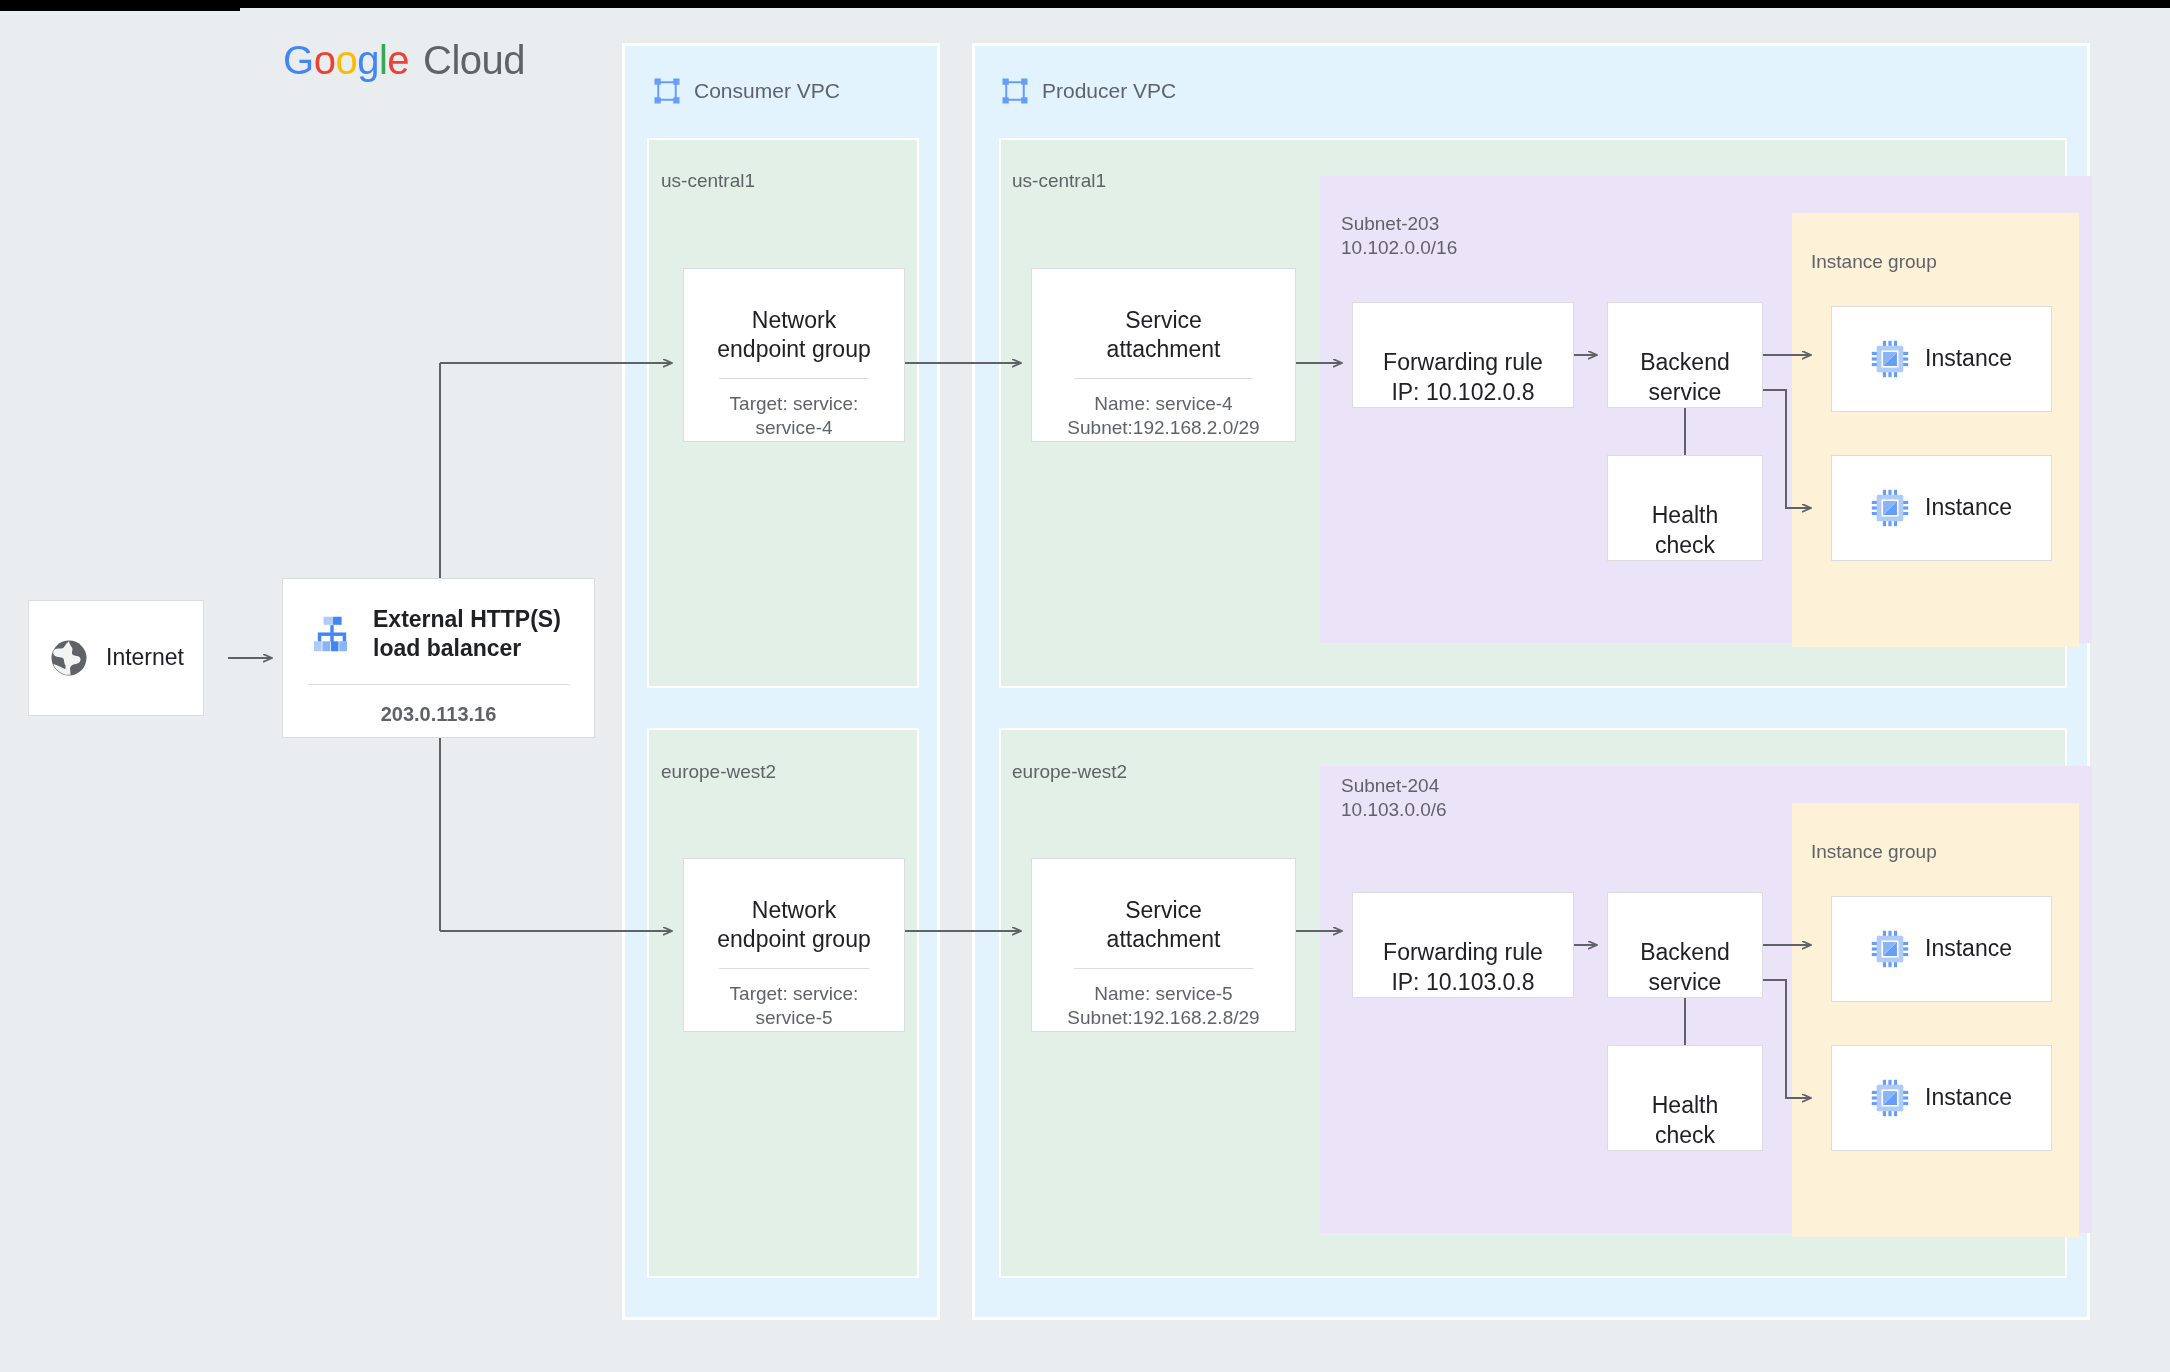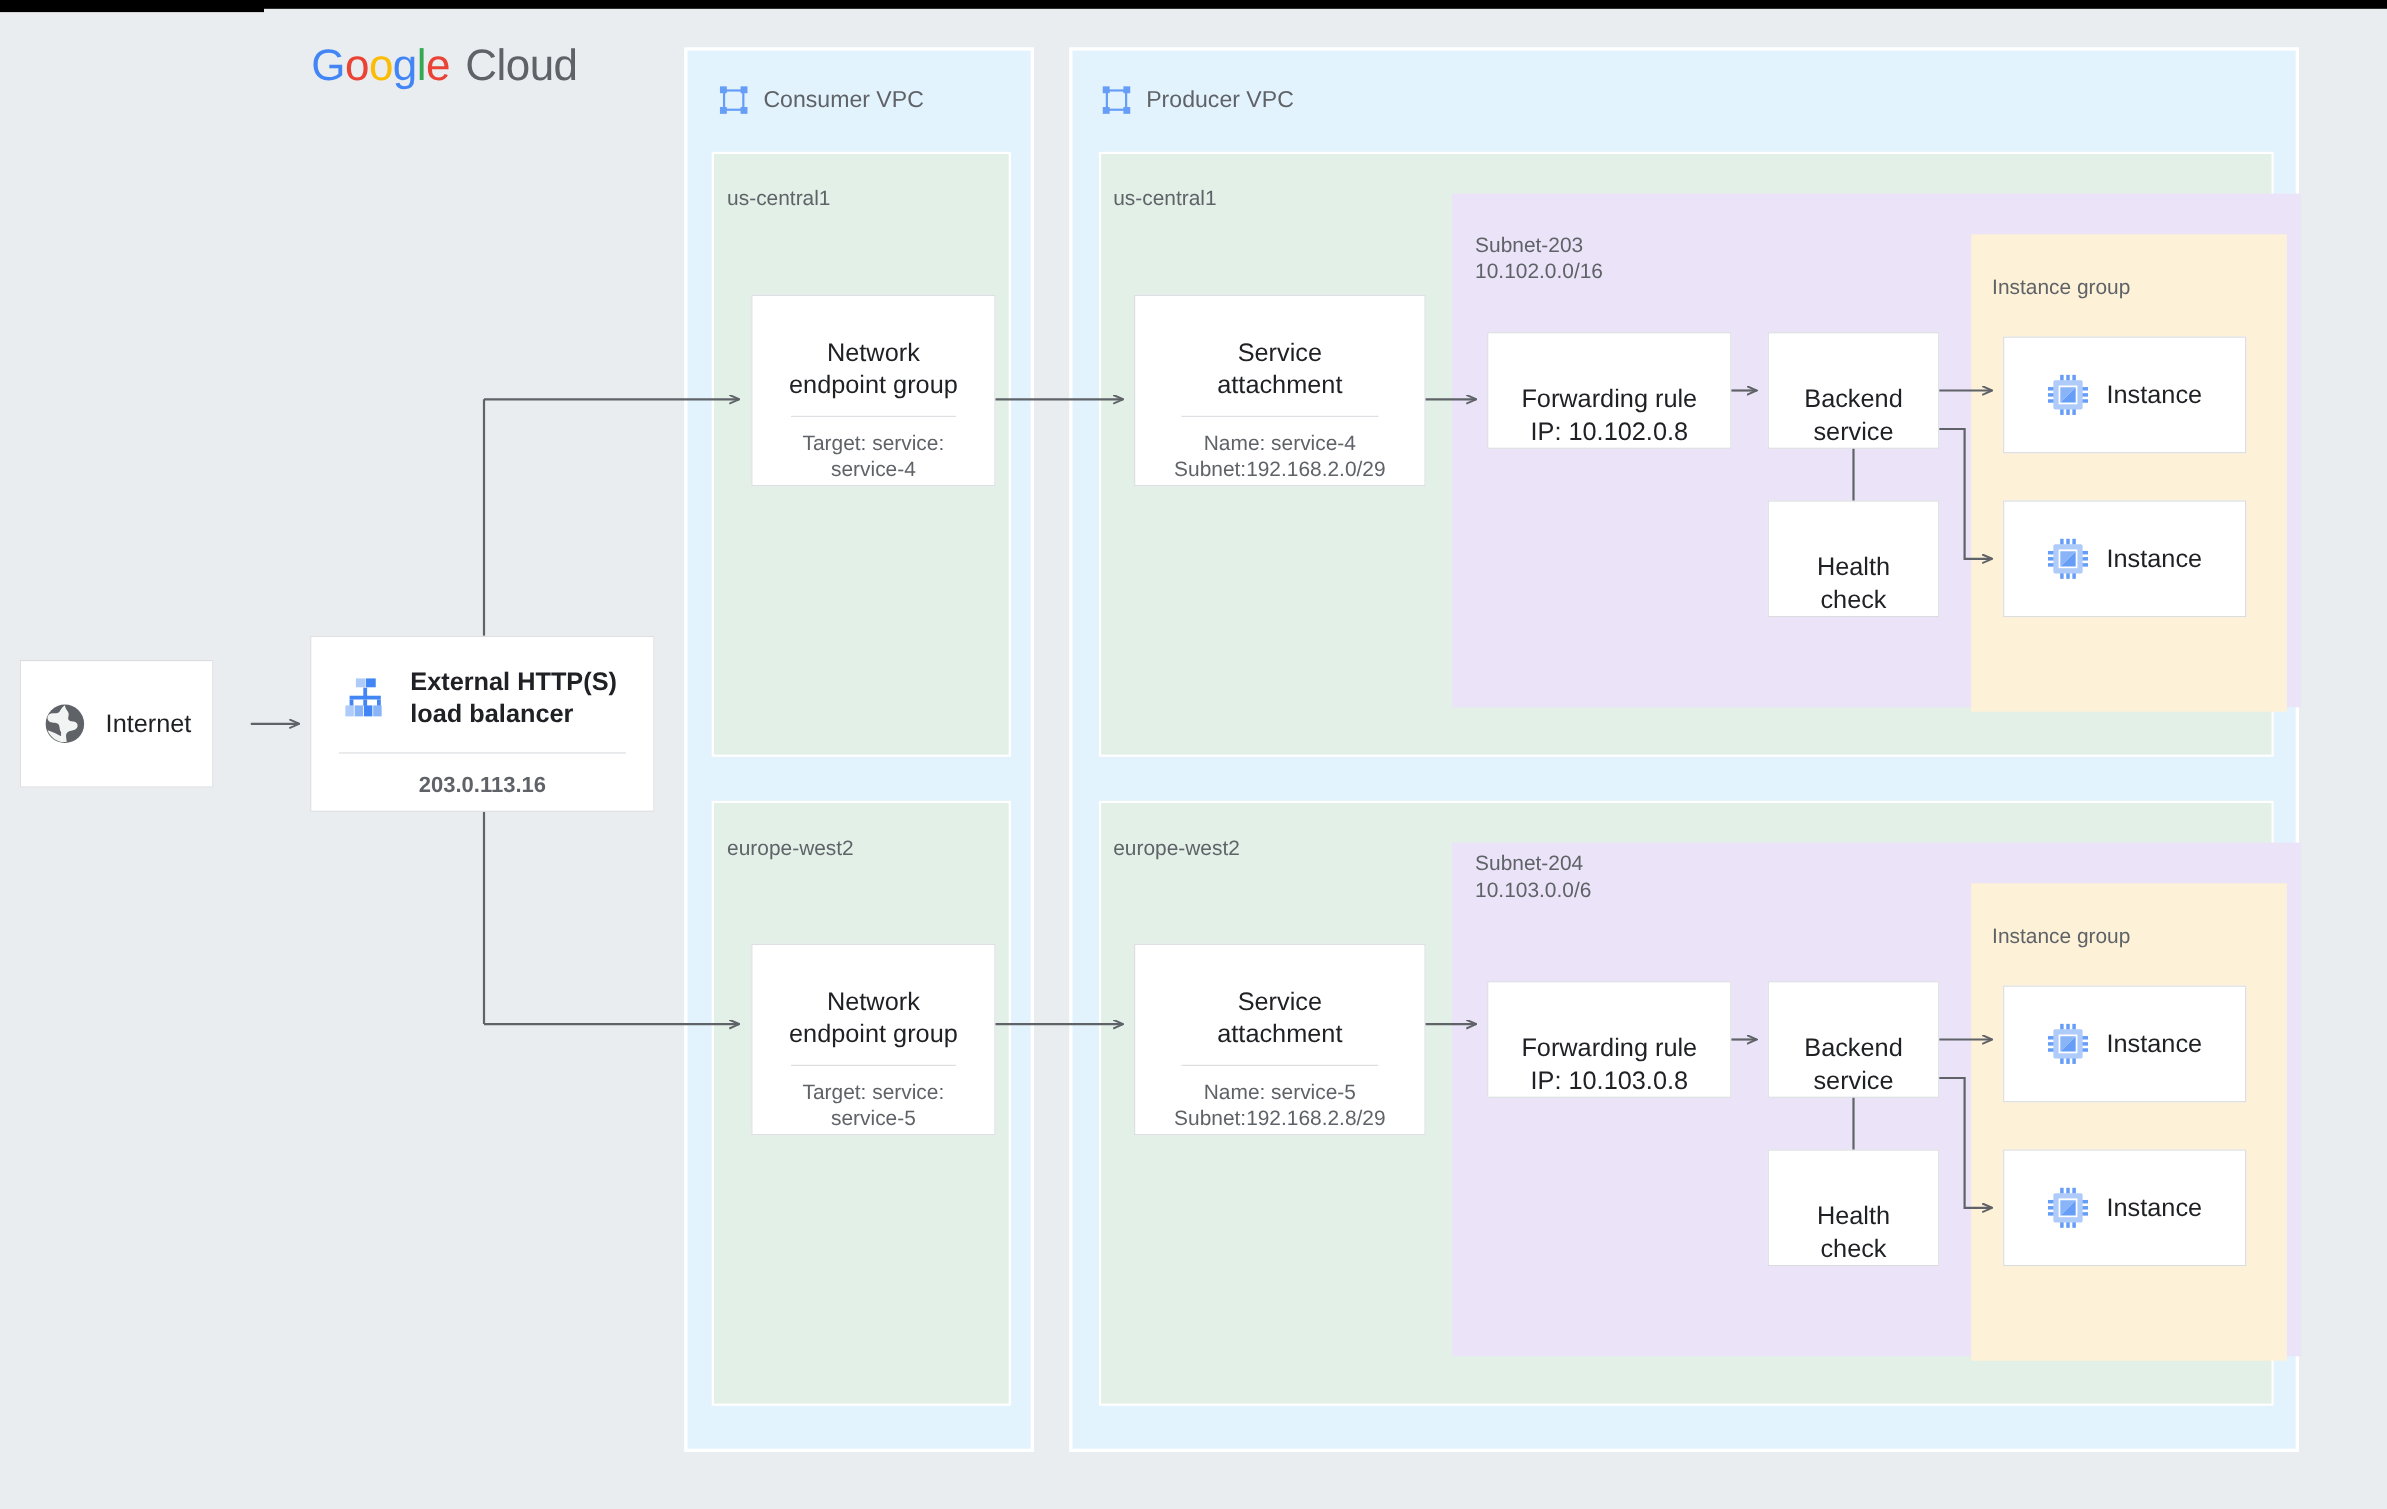--- a/index.html
+++ b/index.html
@@ -128,20 +128,21 @@
     line-height: 1.3;
     white-space: pre-line;
   }
   .card-plain .card-title { font-size: 23px; }
 
   
   .card-row {
     flex-direction: row;
     gap: 16px;
     justify-content: center;
+    margin-left: 10px;
   }
   .node-label {
     font-size: 23px;
     color: #202124;
     white-space: pre-line;
     line-height: 1.28;
   }
   .lb-card {
     display: block;
     padding: 0;

